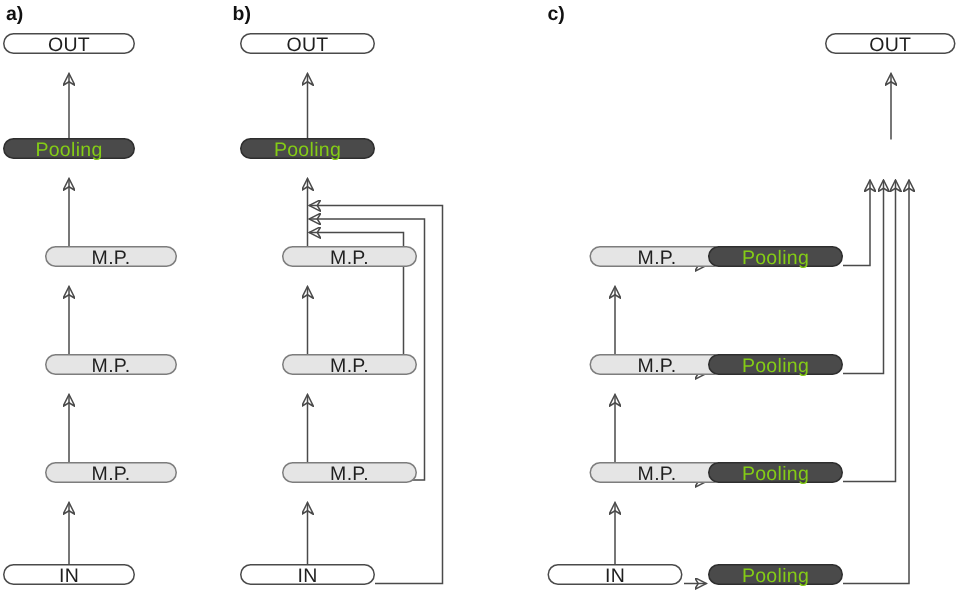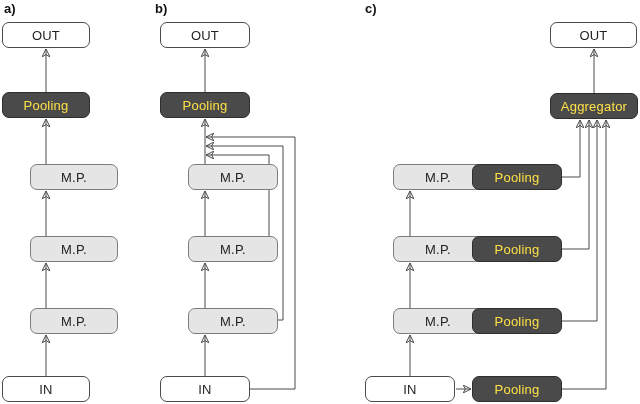--- a/index.html
+++ b/index.html
@@ -4,27 +4,27 @@
 <style>
   html,body{margin:0;padding:0;background:#fff;}
   #stage{
     position:relative;width:640px;height:404px;background:#ffffff;
     font-family:"Liberation Sans", sans-serif;overflow:hidden;
   }
   .panel-label{
     position:absolute;font-size:13px;font-weight:bold;color:#111;
   }
   .box{
-    position:absolute;box-sizing:border-box;height:26px;
+    position:absolute;box-sizing:border-box;height:14px;
     display:flex;align-items:center;justify-content:center;
     font-size:13px;border-radius:7px;letter-spacing:.2px;
   }
   .white{background:#ffffff;border:1px solid #4a4a4a;color:#1f1f1f;}
   .light{background:#e5e5e5;border:1px solid #7d7d7d;color:#1f1f1f;margin-left:28px;}
-  .dark{background:#4a4a4a;border:1px solid #2e2e2e;color:#fde047;text-align:right;}
+  .dark{background:#4a4a4a;border:1px solid #2e2e2e;color:#84cc16;text-align:right;}
   svg.wires{position:absolute;left:0;top:0;pointer-events:none;}
   svg.wires path{stroke:#4a4a4a;stroke-width:1;fill:none;}
 </style>
 </head>
 <body>
 
 <div id="stage">
 
   <svg class="wires" width="640" height="404" viewBox="0 0 640 404">
     <defs>
@@ -77,21 +77,20 @@
   <div class="panel-label" style="left:155px;top:1px">b)</div>
   <div class="box white" style="left:160px;top:22px;width:90px">OUT</div>
   <div class="box dark" style="left:160px;top:92px;width:90px">Pooling</div>
   <div class="box light" style="left:160px;top:164px;width:90px">M.P.</div>
   <div class="box light" style="left:160px;top:236px;width:90px">M.P.</div>
   <div class="box light" style="left:160px;top:308px;width:90px">M.P.</div>
   <div class="box white" style="left:160px;top:376px;width:90px">IN</div>
 
   <div class="panel-label" style="left:365px;top:1px">c)</div>
   <div class="box white" style="left:550px;top:22px;width:87px">OUT</div>
-  <div class="box dark" style="left:550px;top:93px;width:88px">Aggregator</div>
   <div class="box light" style="left:365px;top:164px;width:90px">M.P.</div>
   <div class="box light" style="left:365px;top:236px;width:90px">M.P.</div>
   <div class="box light" style="left:365px;top:308px;width:90px">M.P.</div>
   <div class="box white" style="left:365px;top:376px;width:90px">IN</div>
   <div class="box dark" style="left:472px;top:164px;width:90px">Pooling</div>
   <div class="box dark" style="left:472px;top:236px;width:90px">Pooling</div>
   <div class="box dark" style="left:472px;top:308px;width:90px">Pooling</div>
   <div class="box dark" style="left:472px;top:376px;width:90px">Pooling</div>
 
 </div>

